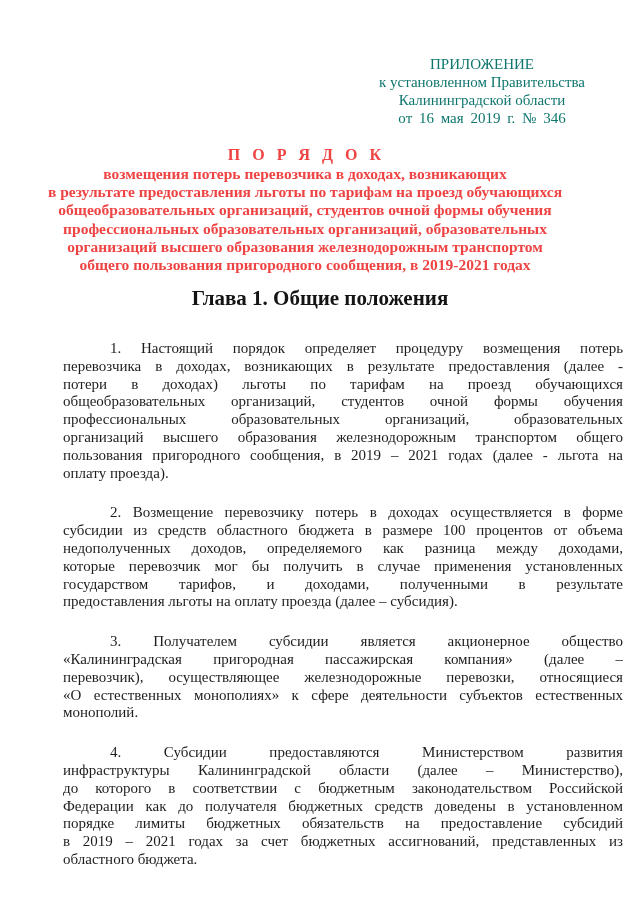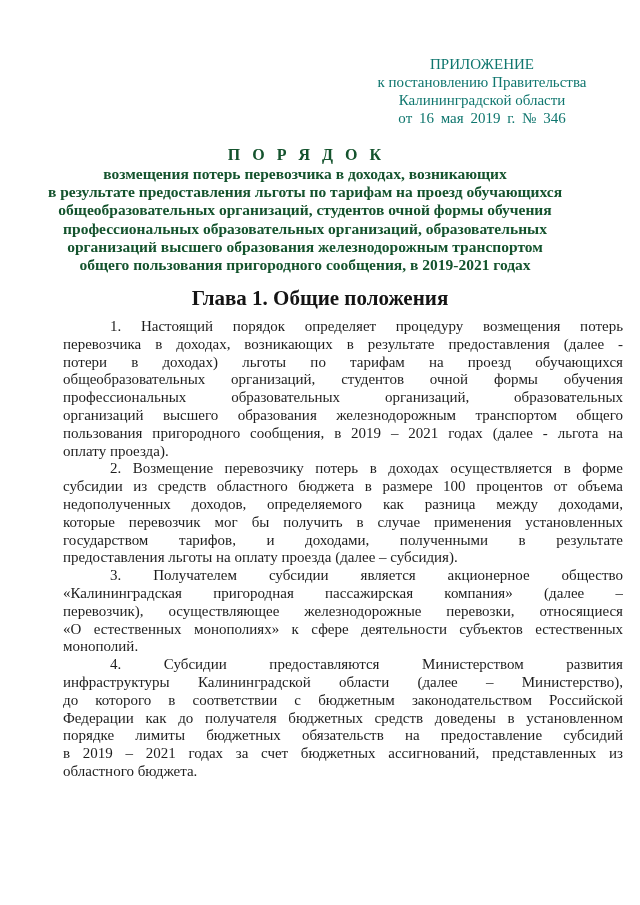--- a/index.html
+++ b/index.html
@@ -14,51 +14,51 @@
   .ref-block {
     position:absolute; top:55px; left:368px; width:228px;
     text-align:center; font-size:15px; line-height:18px;
     color:#0f766e;
   }
   .ref-line { white-space:nowrap; }
   .ref-date { word-spacing:3px; }
   .title-block {
     position:absolute; top:146px; left:25px; width:560px;
     text-align:center; font-weight:bold;
-    font-size:15.5px; line-height:18.3px; color:#14532d;
+    font-size:15.5px; line-height:18.3px; color:#ef4444;
   }
   .title-caps {
     font-size:16px; word-spacing:6px; letter-spacing:1px;
     margin-bottom:0.5px;
   }
   .chapter {
     position:absolute; top:286px; left:40px; width:560px;
     text-align:center; font-weight:bold; font-size:21px;
     color:#141414;
   }
   .body-block {
     position:absolute; top:318px; left:63px; width:560px;
     font-size:15px; color:#1d1d1d;
   }
   .tline {
     height:17.8px; line-height:17.8px;
     text-align:justify; text-align-last:justify;
     overflow:hidden; white-space:normal;
   }
-  .tline.pf { text-indent:47px; }
+  .tline.pf { text-indent:47px;margin-top:22px; }
   .tline.pl { text-align-last:left; }
 </style>
 </head>
 <body>
 
 <div class="page">
 
   <div class="ref-block">
     <div class="ref-line">ПРИЛОЖЕНИЕ</div>
-    <div class="ref-line">к постановлению Правительства</div>
+    <div class="ref-line">к установленном Правительства</div>
     <div class="ref-line">Калининградской области</div>
     <div class="ref-line ref-date">от 16 мая 2019 г. № 346</div>
   </div>
 
   <div class="title-block">
     <div class="title-caps">П О Р Я Д О К</div>
     <div class="title-line">возмещения потерь перевозчика в доходах, возникающих</div>
     <div class="title-line">в результате предоставления льготы по тарифам на проезд обучающихся</div>
     <div class="title-line">общеобразовательных организаций, студентов очной формы обучения</div>
     <div class="title-line">профессиональных образовательных организаций, образовательных</div>

